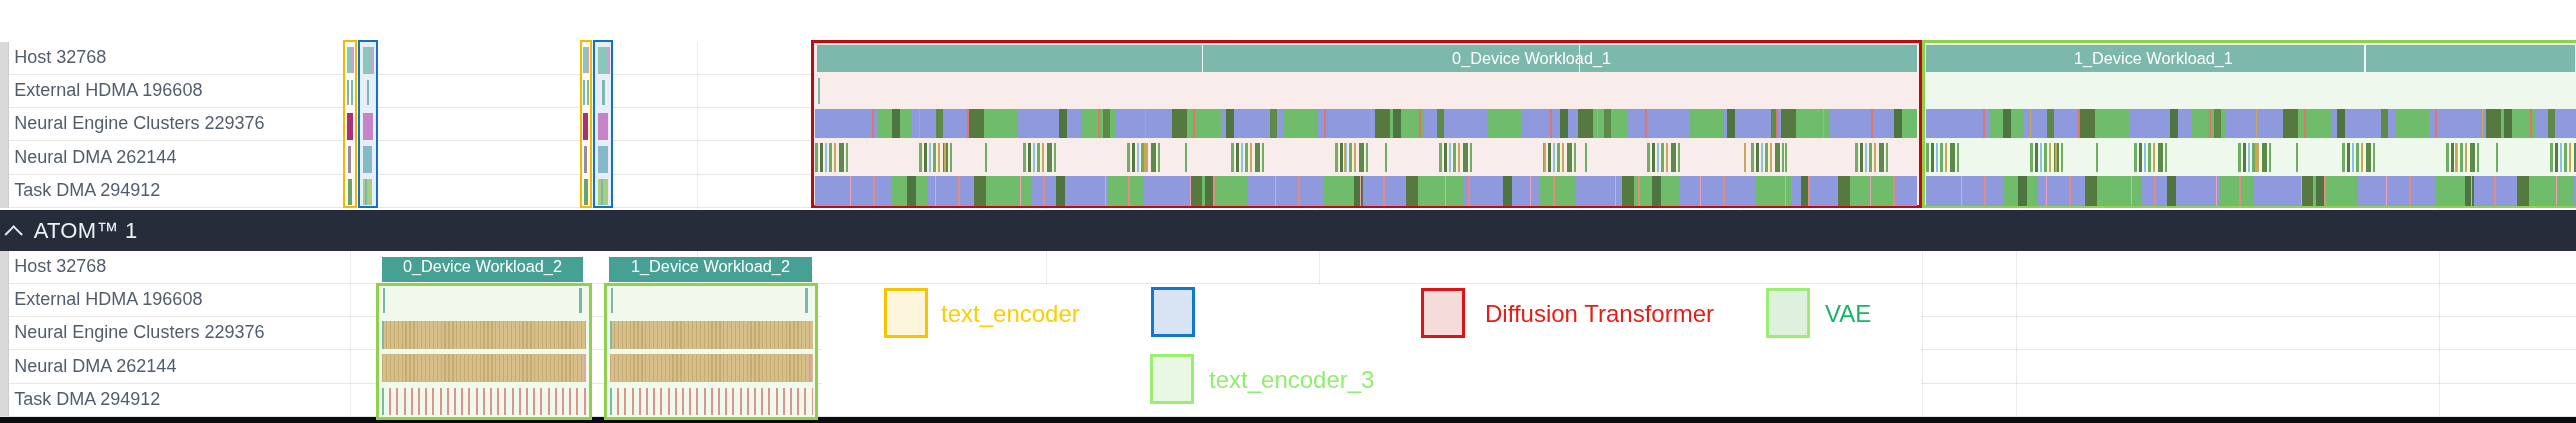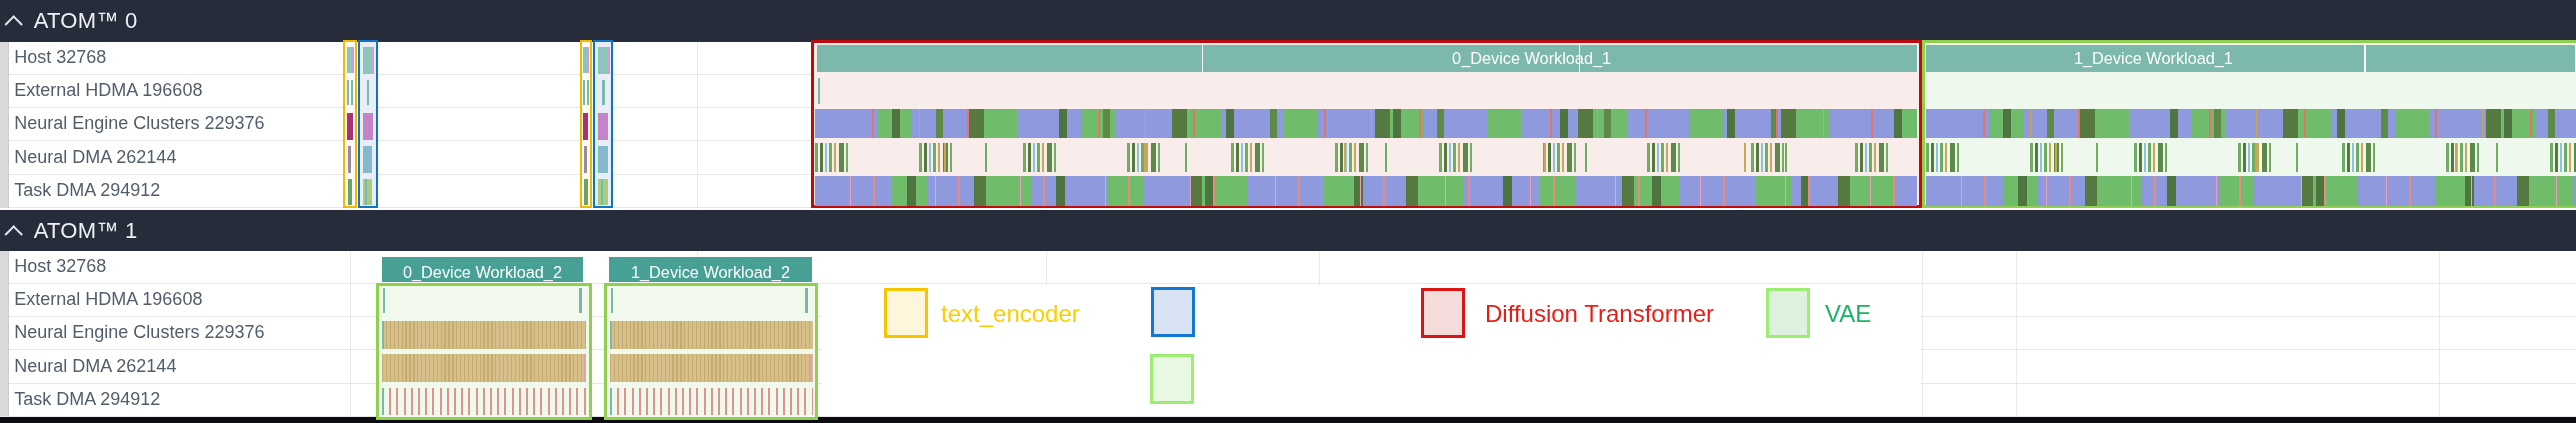--- a/index.html
+++ b/index.html
@@ -52,39 +52,35 @@
     repeating-linear-gradient(90deg, transparent 0 92px,#4e7440 92px 101px,transparent 101px 149px),
     repeating-linear-gradient(90deg,#8f9ade 0 77px,#6fbd6a 77px 112px,#8f9ade 112px 159px,#55793f 159px 171px,#6fbd6a 171px 216px);}
   .pat-ndma{background:
     repeating-linear-gradient(90deg, transparent 0 129px,#c9a854 129px 131px,transparent 131px 170px,#6fae62 170px 172px,transparent 172px 200px),
     repeating-linear-gradient(90deg,#6fae62 0 2.6px,transparent 2.6px 4.6px,#55793f 4.6px 7.8px,transparent 7.8px 9.8px,#8cc3e0 9.8px 11.7px,transparent 11.7px 14.3px,#6fae62 14.3px 17px,transparent 17px 19.5px,#c9a854 19.5px 21px,transparent 21px 24px,#5d8a49 24px 29px,transparent 29px 31px,#6fae62 31px 33px,transparent 33px 104px);}
   .pat-tan{background:repeating-linear-gradient(90deg, rgba(150,120,60,.28) 0 1.3px, transparent 1.3px 3.9px) #d6bf88;}
   .pat-rstripe{background:repeating-linear-gradient(90deg,#db958c 0 2px,transparent 2px 7.2px);}
 
   
   .thdr{position:absolute;top:257px;height:25px;background:#46a094;display:flex;
-    align-items:flex-end;justify-content:center;z-index:2;}
+    align-items:flex-start;justify-content:center;z-index:2;}
   .thdr span{color:#fff;font-size:16.3px;font-weight:500;white-space:nowrap;}
 
   
   .leg-backdrop{position:absolute;left:822px;top:285px;width:1099px;height:131px;background:#fff;z-index:1;}
   .leg-sw{position:absolute;width:44px;height:50px;border:3.9px solid;box-sizing:border-box;z-index:2;}
   .leg-lb{position:absolute;font-size:24px;white-space:nowrap;z-index:2;}
 
   .bottombar{position:absolute;left:0;top:417px;width:2576px;height:6.5px;background:#0a0c10;}
 </style>
 </head>
 <body>
 
 <div id="root">
 
-  <div class="sec-hdr" style="top:0;height:42px;">
-    <span class="caret"></span>
-    <span class="sec-title">ATOM™ 0</span>
-  </div>
 
   <div class="rowsblock" style="top:42px;height:167px;">
     <div class="trow" style="top:0">
         <span class="rlabel">Host 32768</span>
       </div>
     <div class="trow" style="top:33px">
         <span class="rlabel">External HDMA 196608</span>
       </div>
     <div class="trow" style="top:66px">
         <span class="rlabel">Neural Engine Clusters 229376</span>
@@ -238,16 +234,17 @@
 
   <div class="leg-sw" style="left: 1151px; top: 287px; border-color: rgb(19, 119, 210); background: rgb(216, 228, 244);"></div>
 
   <div class="leg-sw" style="left: 1421px; top: 288px; border-color: rgb(221, 20, 20); background: rgb(244, 220, 219);"></div>
   <span class="leg-lb" style="left: 1485px; top: 300px; color: rgb(232, 28, 21); text-align: right;">Diffusion Transformer</span>
 
   <div class="leg-sw" style="left: 1766px; top: 288px; border-color: rgb(155, 238, 114); background: rgb(222, 241, 222);"></div>
   <span class="leg-lb" style="left: 1825px; top: 300px; color: rgb(23, 181, 100);">VAE</span>
 
   <div class="leg-sw" style="left: 1150px; top: 354px; border-color: rgb(155, 238, 114); background: rgb(233, 248, 226);"></div>
+  <span class="leg-lb" style="left: 1209px; top: 366px; color: rgb(143, 238, 110);">text_encoder_3</span>
 
   <div class="bottombar"></div>
 </div>
 
 
 </body></html>

